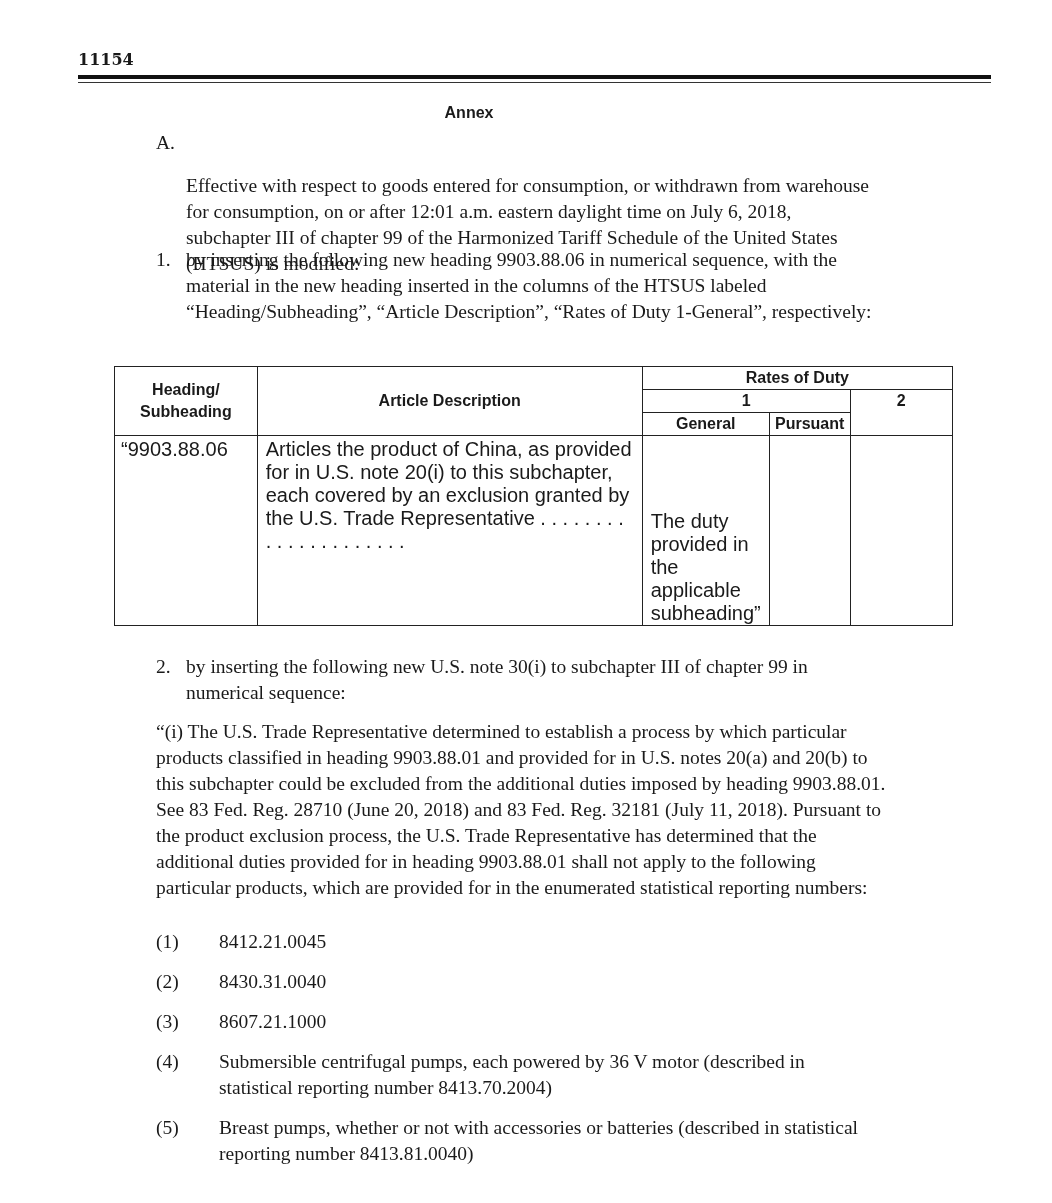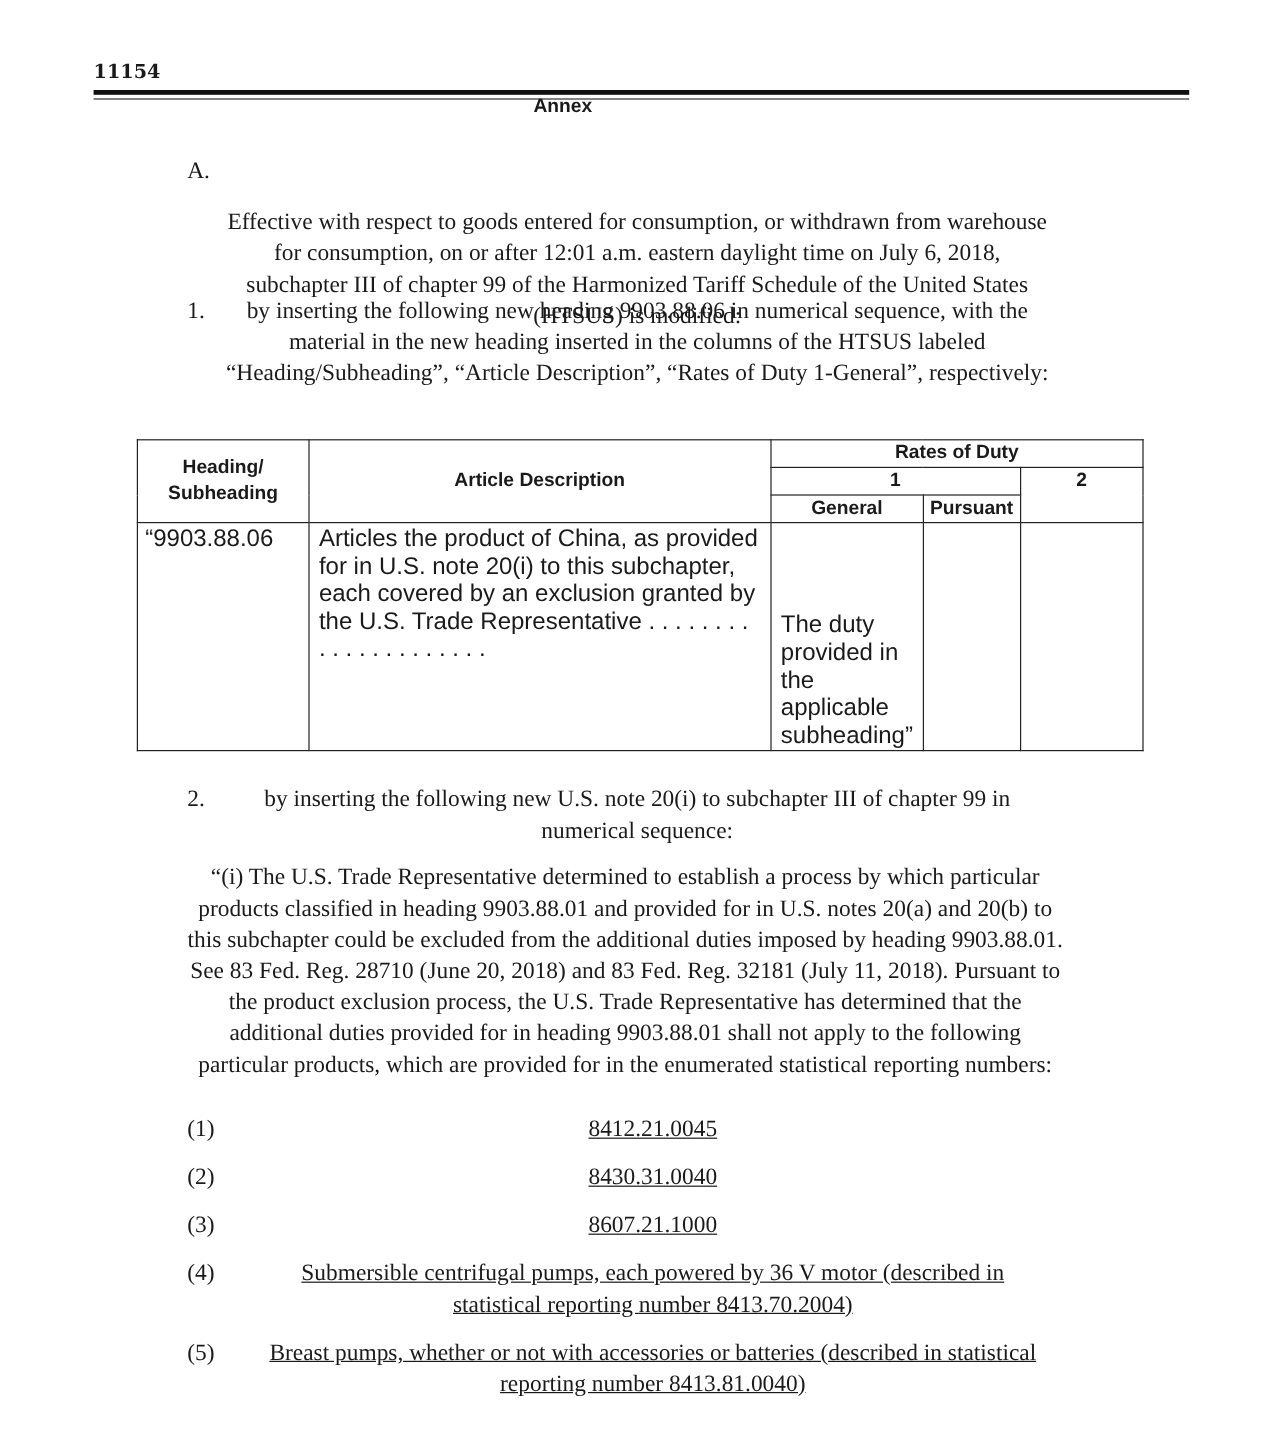--- a/index.html
+++ b/index.html
@@ -3,43 +3,43 @@
   <meta charset="utf-8">
   <style>
     html, body { margin: 0; padding: 0; background: #ffffff; }
     body { width: 1052px; height: 1203px; position: relative; overflow: hidden; color: #1a1a1a; }
     .hdr { position: absolute; top: 50px; left: 78px; width: 912px; height: 22px; font-family: "DejaVu Serif", serif; font-size: 16px; text-align: center; }
     .hdr .pageno { position: absolute; left: 0; top: 0; font-weight: bold; }
     .hdr .title { position: absolute; left: 172px; top: 0; white-space: nowrap; }
     .hdr .title b { font-weight: bold; }
     .rule-thick { position: absolute; left: 78px; top: 75px; width: 913px; height: 4px; background: #111; }
     .rule-thin { position: absolute; left: 78px; top: 82px; width: 913px; height: 1px; background: #333; }
-    .annex { position: absolute; top: 80px; left: 0; width: 938px; text-align: center; font-family: "Liberation Sans", sans-serif; font-weight: bold; font-size: 16px; }
-    .serif { font-family: "Liberation Serif", serif; font-size: 19.5px; line-height: 26px; text-align: center; }
+    .annex { position: absolute; top: 104px; left: 0; width: 938px; text-align: center; font-family: "Liberation Sans", sans-serif; font-weight: bold; font-size: 16px; }
+    .serif { font-family: "Liberation Serif", serif; font-size: 19.5px; line-height: 26px; }
     .para { position: absolute; }
     .para .lbl { position: absolute; left: 0; top: 0; }
     .para .txt { position: absolute; left: 30px; top: 0; }
     #pA { left: 156px; top: 130px; width: 720px; }
     #pA .txt { width: 690px; margin-top: 43px; }
     #p1 { left: 156px; top: 247px; width: 720px; }
     #p1 .txt { width: 690px; }
     #p2 { left: 156px; top: 654px; width: 720px; }
     #p2 .txt { width: 690px; }
     #note { left: 156px; top: 719px; width: 730px; }
     table.tariff { position: absolute; left: 114px; top: 366px; width: 839px; border-collapse: collapse; font-family: "Liberation Sans", sans-serif; font-size: 16px; }
     table.tariff td, table.tariff th { border: 1.5px solid #222; padding: 0; }
     table.tariff th { font-weight: bold; text-align: center; line-height: 22px; }
     .c1 { width: 143px; } .c2 { width: 389px; } .c3 { width: 119px; } .c4 { width: 81px; } .c5 { width: 104px; }
     .body-row td { vertical-align: top; height: 185px; line-height: 23px; font-size: 20px; }
     .cell-heading { padding: 2px 6px !important; }
     .cell-desc { padding: 2px 8px !important; }
     .cell-general { vertical-align: bottom !important; padding: 2px 8px 0 8px !important; }
     .items { position: absolute; left: 156px; width: 720px; }
     .items .n { position: absolute; left: 0; top: 0; }
-    .items .t { position: absolute; left: 63px; top: 0; width: 650px; text-decoration: underline; }
+    .items .t { position: absolute; left: 63px; top: 0; width: 650px; }
   </style>
 </head>
 <body>
 
 <div class="hdr">
   <span class="pageno">11154</span>
 </div>
 <div class="rule-thick"></div>
 <div class="rule-thin"></div>
 
@@ -82,21 +82,21 @@
     <td class="cell-desc">Articles the product of China, as provided for in U.S. note 20(i) to this subchapter, each covered by an exclusion granted by the U.S. Trade Representative . . . . . . . . . . . . . . . . . . . . .</td>
     <td class="cell-general">The duty provided in the applicable subheading”</td>
     <td></td>
     <td></td>
   </tr>
 </tbody>
   </table>
 
 <div class="para serif" id="p2">
   <span class="lbl">2.</span>
-  <span class="txt">by inserting the following new U.S. note 20(i) to subchapter III of chapter 99 in numerical sequence:</span>
+  <span class="txt">by inserting the following new U.S. note 30(i) to subchapter III of chapter 99 in numerical sequence:</span>
 </div>
 
 <div class="para serif" id="note">“(i) The U.S. Trade Representative determined to establish a process by which particular products classified in heading 9903.88.01 and provided for in U.S. notes 20(a) and 20(b) to this subchapter could be excluded from the additional duties imposed by heading 9903.88.01. See 83 Fed. Reg. 28710 (June 20, 2018) and 83 Fed. Reg. 32181 (July 11, 2018). Pursuant to the product exclusion process, the U.S. Trade Representative has determined that the additional duties provided for in heading 9903.88.01 shall not apply to the following particular products, which are provided for in the enumerated statistical reporting numbers:</div>
 
 <div class="items serif" style="top:929px;">
   <span class="n">(1)</span>
   <span class="t">8412.21.0045</span>
 </div>
 <div class="items serif" style="top:969px;">
   <span class="n">(2)</span>

